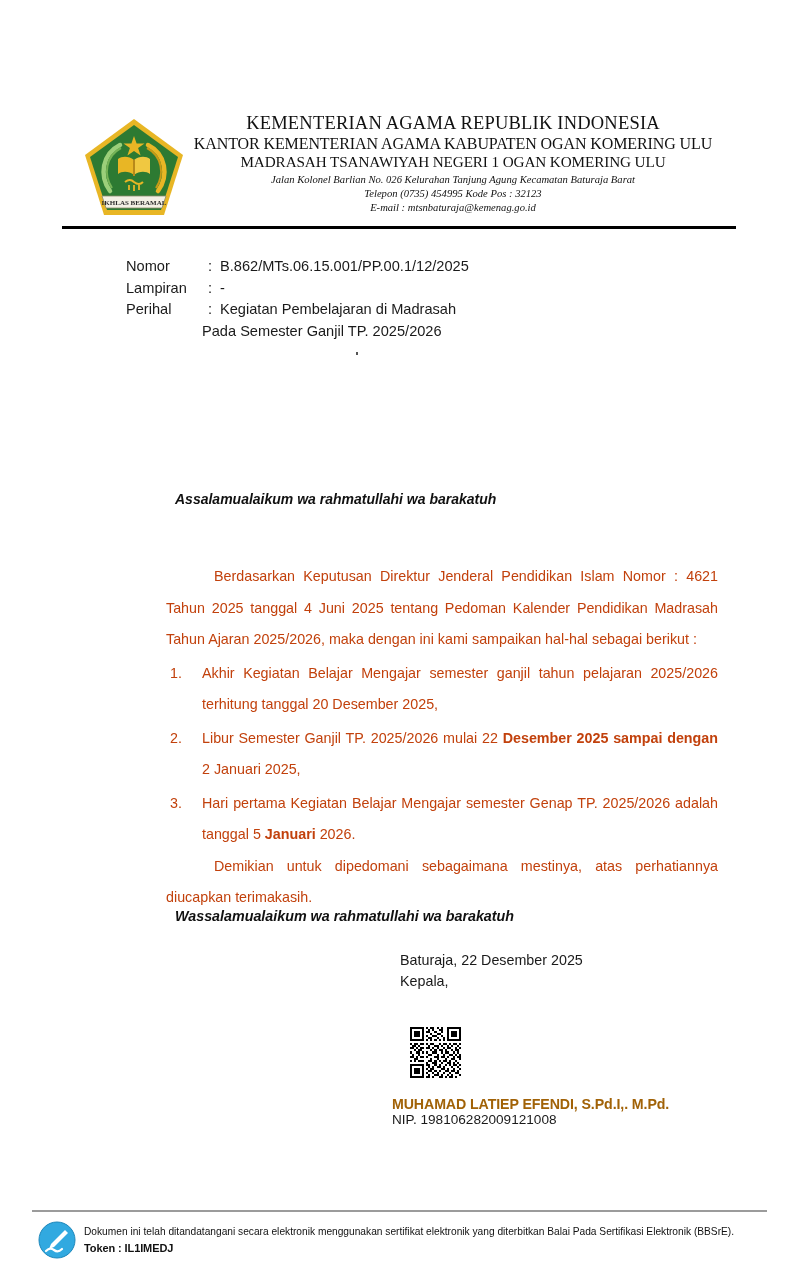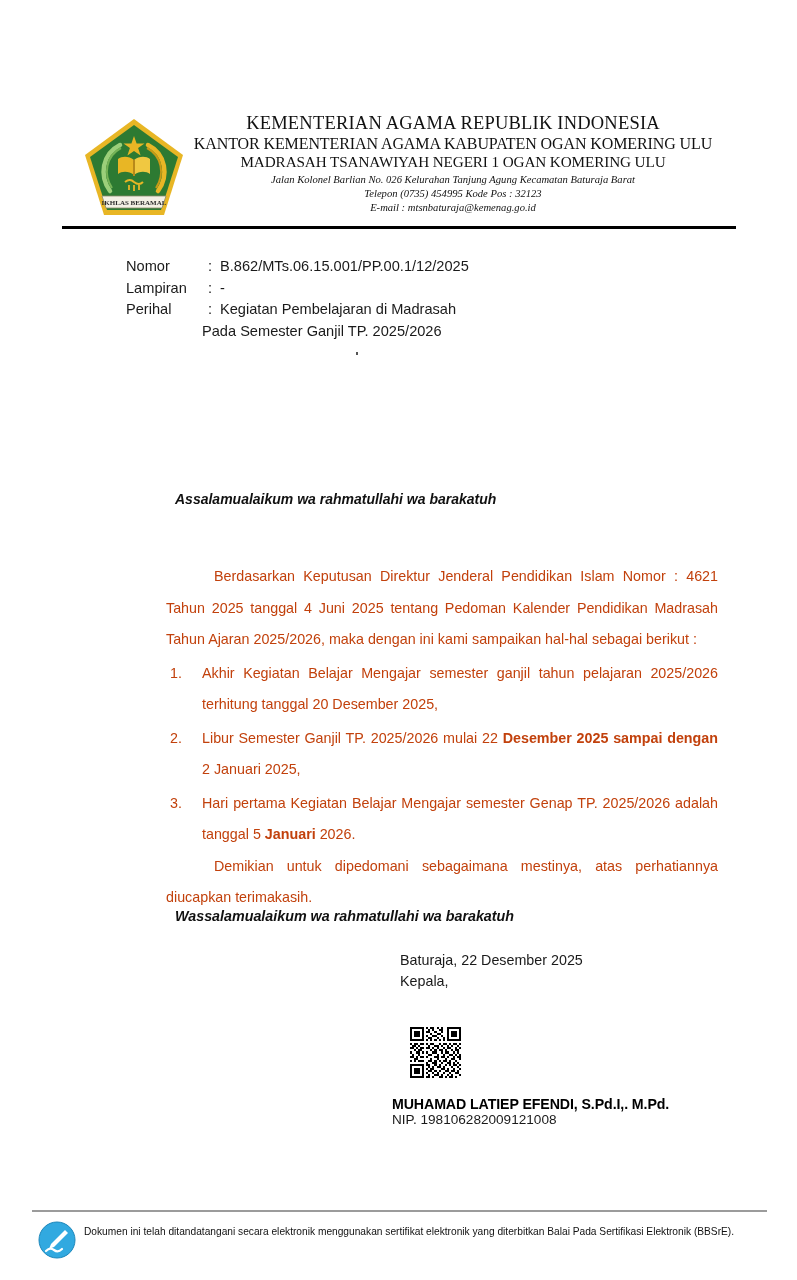--- a/index.html
+++ b/index.html
@@ -193,21 +193,21 @@
     height: 51px;
   }
   .qr-svg { display: block; width: 51px; height: 51px; }
 
   .sign-name {
     position: absolute;
     left: 392px;
     top: 1096px;
     font-size: 14.2px;
     font-weight: bold;
-    color: #000000;
+    color: #a16207;
     letter-spacing: -0.1px;
     white-space: nowrap;
   }
   .sign-nip {
     position: absolute;
     left: 392px;
     top: 1112px;
     font-size: 13.6px;
     color: #1a1a1a;
     white-space: nowrap;
@@ -550,15 +550,16 @@
     <svg viewBox="0 0 38 38">
       <circle cx="19" cy="19" r="18" fill="#31a9e0"></circle>
       <circle cx="19" cy="19" r="18" fill="none" stroke="#1d87bb" stroke-width="1"></circle>
       <path d="M27 9 L30 12 L16 26 L11 28 L13 23 Z" fill="#ffffff"></path>
       <path d="M8 30 q4 -4 8 -1 q4 3 8 -1" stroke="#ffffff" stroke-width="2.2" fill="none" stroke-linecap="round"></path>
     </svg>
   </div>
 
   <div class="footer-text">
     <div>Dokumen ini telah ditandatangani secara elektronik menggunakan sertifikat elektronik yang diterbitkan Balai Pada Sertifikasi Elektronik (BBSrE).</div>
+    <div class="footer-token">Token : IL1IMEDJ</div>
   </div>
 
 </div>
 
 </body></html>

